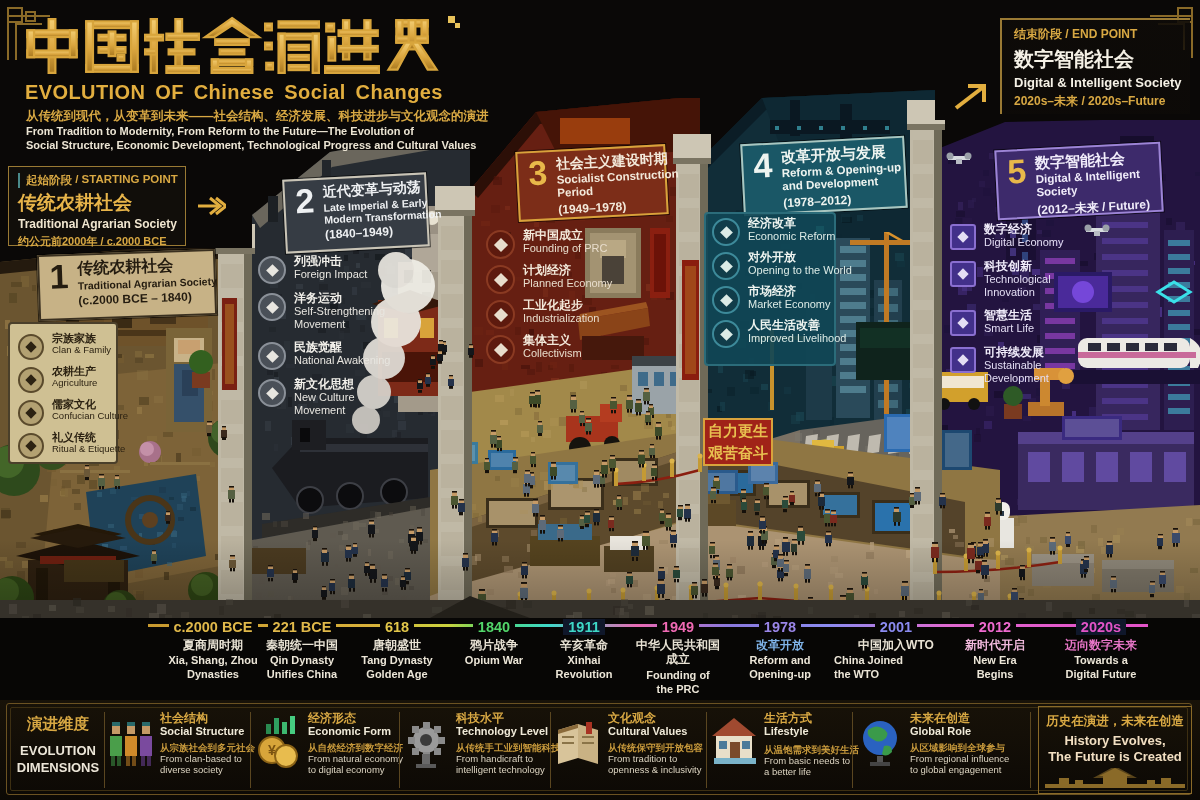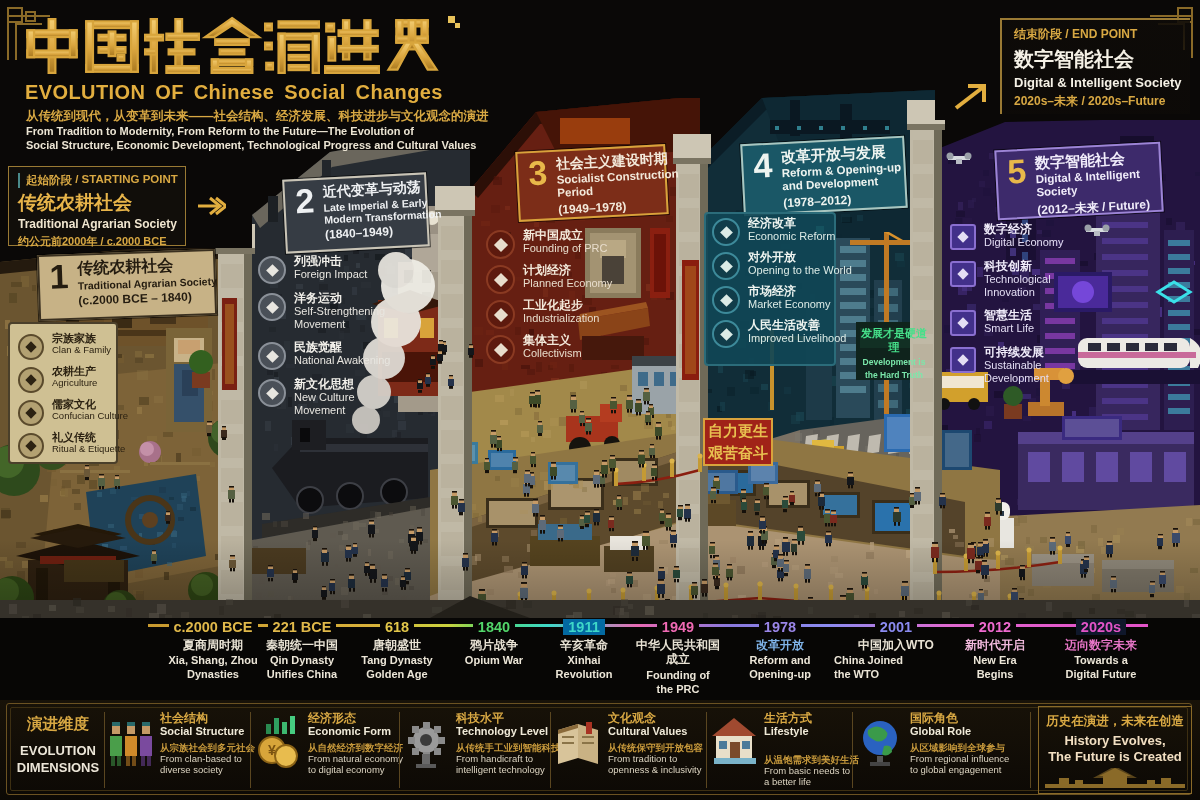--- a/index.html
+++ b/index.html
@@ -2574,21 +2574,20 @@
     </div>
     <div class="abs" style="left:950px;top:347px;width:22px;height:22px;background:#42308a;border:2px solid #8a6fd0;border-radius:3px;display:flex;align-items:center;justify-content:center">
       <span style="width:8px;height:8px;background:#e4def4;transform:rotate(45deg)"></span>
     </div>
     <div class="abs" style="left:984px;top:345px;color:#f0ecfa">
       <div class="zh nw" style="font-size:12px;font-weight:bold;line-height:1.2">可持续发展</div>
       <div class="nw" style="font-size:11px;line-height:1.15;color:#e4def4">Sustainable</div>
       <div class="nw" style="font-size:11px;line-height:1.15;color:#e4def4">Development</div>
     </div>
     <div class="abs" style="left:703px;top:418px;width:70px;height:48px;background:#a02318;border:2px solid #d9a33c;box-sizing:border-box;text-align:center;color:#e8c050;font-weight:bold;font-size:15px;line-height:1.45"><span class="zh">自力更生</span><br><span class="zh">艰苦奋斗</span></div>
-    <div class="abs" style="left:858px;top:326px;width:72px;text-align:center;color:#46e08a;font-weight:bold;font-size:10px;line-height:1.3"><span class="zh" style="font-size:11px">发展才是硬道理</span><br><span style="color:#7ae8aa;font-size:8.5px">Development is<br>the Hard Truth</span></div>
     <svg class="abs" style="left:24px;top:16px" width="470" height="62" viewBox="0 0 470 62">
       <defs>
         <linearGradient id="vg" x1="0" y1="0" x2="0" y2="1">
           <stop offset="0" stop-color="#000" stop-opacity="0"></stop>
           <stop offset="1" stop-color="#000" stop-opacity="0.55"></stop>
         </linearGradient>
         <linearGradient id="gld" x1="0" y1="0" x2="0" y2="1">
           <stop offset="0" stop-color="#f3cd72"></stop>
           <stop offset="0.55" stop-color="#dba63f"></stop>
           <stop offset="1" stop-color="#a87820"></stop>
@@ -2712,21 +2711,21 @@
     <div class="abs" style="left:151px;top:654px;width:124px;text-align:center;font-size:11px;font-weight:bold;color:#ece6d8;line-height:1.25">Xia, Shang, Zhou<br>Dynasties</div>
     <div class="abs" style="left:247px;top:619px;width:110px;text-align:center;font-weight:bold;font-size:14.5px;color:#e0b84a"><span style="background:#070605;padding:0 5px">221 BCE</span></div>
     <div class="abs" style="left:240px;top:638px;width:124px;text-align:center;font-size:12px;font-weight:bold;color:#e8e2d4;line-height:1.2"><span class="zh">秦朝统一中国</span></div>
     <div class="abs" style="left:240px;top:654px;width:124px;text-align:center;font-size:11px;font-weight:bold;color:#ece6d8;line-height:1.25">Qin Dynasty<br>Unifies China</div>
     <div class="abs" style="left:342px;top:619px;width:110px;text-align:center;font-weight:bold;font-size:14.5px;color:#e3c74a"><span style="background:#070605;padding:0 5px">618</span></div>
     <div class="abs" style="left:335px;top:638px;width:124px;text-align:center;font-size:12px;font-weight:bold;color:#e8e2d4;line-height:1.2"><span class="zh">唐朝盛世</span></div>
     <div class="abs" style="left:335px;top:654px;width:124px;text-align:center;font-size:11px;font-weight:bold;color:#ece6d8;line-height:1.25">Tang Dynasty<br>Golden Age</div>
     <div class="abs" style="left:439px;top:619px;width:110px;text-align:center;font-weight:bold;font-size:14.5px;color:#52d66a"><span style="background:#070605;padding:0 5px">1840</span></div>
     <div class="abs" style="left:432px;top:638px;width:124px;text-align:center;font-size:12px;font-weight:bold;color:#e8e2d4;line-height:1.2"><span class="zh">鸦片战争</span></div>
     <div class="abs" style="left:432px;top:654px;width:124px;text-align:center;font-size:11px;font-weight:bold;color:#ece6d8;line-height:1.25">Opium War</div>
-    <div class="abs" style="left:529px;top:619px;width:110px;text-align:center;font-weight:bold;font-size:14.5px;color:#3ed8c8"><span style="background:#0369a1;padding:0 5px">1911</span></div>
+    <div class="abs" style="left:529px;top:619px;width:110px;text-align:center;font-weight:bold;font-size:14.5px;color:#3ed8c8"><span style="background:#0f172a;padding:0 5px">1911</span></div>
     <div class="abs" style="left:522px;top:638px;width:124px;text-align:center;font-size:12px;font-weight:bold;color:#e8e2d4;line-height:1.2"><span class="zh">辛亥革命</span></div>
     <div class="abs" style="left:522px;top:654px;width:124px;text-align:center;font-size:11px;font-weight:bold;color:#ece6d8;line-height:1.25">Xinhai<br>Revolution</div>
     <div class="abs" style="left:623px;top:619px;width:110px;text-align:center;font-weight:bold;font-size:14.5px;color:#f06ab4"><span style="background:#070605;padding:0 5px">1949</span></div>
     <div class="abs" style="left:616px;top:638px;width:124px;text-align:center;font-size:12px;font-weight:bold;color:#e8e2d4;line-height:1.2"><span class="zh">中华人民共和国</span><br><span class="zh">成立</span></div>
     <div class="abs" style="left:616px;top:669px;width:124px;text-align:center;font-size:11px;font-weight:bold;color:#ece6d8;line-height:1.25">Founding of<br>the PRC</div>
     <div class="abs" style="left:725px;top:619px;width:110px;text-align:center;font-weight:bold;font-size:14.5px;color:#9a86e8"><span style="background:#070605;padding:0 5px">1978</span></div>
     <div class="abs" style="left:718px;top:638px;width:124px;text-align:center;font-size:12px;font-weight:bold;color:#7fb3e8;line-height:1.2"><span class="zh">改革开放</span></div>
     <div class="abs" style="left:718px;top:654px;width:124px;text-align:center;font-size:11px;font-weight:bold;color:#ece6d8;line-height:1.25">Reform and<br>Opening-up</div>
     <div class="abs" style="left:841px;top:619px;width:110px;text-align:center;font-weight:bold;font-size:14.5px;color:#8b8bf0"><span style="background:#070605;padding:0 5px">2001</span></div>
     <div class="abs" style="left:834px;top:638px;width:124px;text-align:center;font-size:12px;font-weight:bold;color:#e8e2d4;line-height:1.2"><span class="zh">中国加入WTO</span></div>
@@ -2822,32 +2821,32 @@
       <polygon points="22,4 44,22 0,22" fill="#a04a30"></polygon>
       <rect x="4" y="22" width="36" height="22" fill="#e8dfc9"></rect>
       <rect x="18" y="28" width="10" height="16" fill="#7a4a2a"></rect>
       <rect x="7" y="27" width="8" height="8" fill="#4a7a9a"></rect>
       <rect x="30" y="27" width="8" height="8" fill="#4a7a9a"></rect>
       <rect x="2" y="44" width="42" height="6" fill="#7ab3c9"></rect>
     </svg>
     <div class="abs" style="left:764px;top:711px;width:94px;line-height:1.2">
       <div class="zh nw" style="font-size:12px;font-weight:bold;color:#d8a843">生活方式</div>
       <div class="nw" style="font-size:11px;font-weight:bold;color:#f0ead8">Lifestyle</div>
-      <div class="zh nw" style="font-size:9.5px;font-weight:bold;color:#c89a3c;margin-top:15px">从温饱需求到美好生活</div>
+      <div class="zh nw" style="font-size:9.5px;font-weight:bold;color:#c89a3c;margin-top:5px">从温饱需求到美好生活</div>
       <div class="nw" style="font-size:9.5px;color:#ddd5c2;line-height:1.18">From basic needs to<br>a better life</div>
     </div>
     <svg class="abs" style="left:858px;top:714px" width="46" height="56" viewBox="0 0 46 56">
       <circle cx="22" cy="24" r="17" fill="#2a62c0"></circle>
       <path d="M10 16 q8 -6 14 -2 q8 4 4 10 q-6 6 -12 2 q-8 -4 -6 -10z" fill="#3a9a4a"></path>
       <path d="M26 32 q8 -2 8 6 q-6 6 -10 2z" fill="#3a9a4a"></path>
       <rect x="19" y="42" width="6" height="6" fill="#555"></rect>
       <rect x="12" y="48" width="20" height="4" fill="#444"></rect>
     </svg>
     <div class="abs" style="left:910px;top:711px;width:94px;line-height:1.2">
-      <div class="zh nw" style="font-size:12px;font-weight:bold;color:#d8a843">国际角色</div>
+      <div class="zh nw" style="font-size:12px;font-weight:bold;color:#d8a843">未来在创造</div>
       <div class="nw" style="font-size:11px;font-weight:bold;color:#f0ead8">Global Role</div>
       <div class="zh nw" style="font-size:9.5px;font-weight:bold;color:#c89a3c;margin-top:3px">从区域影响到全球参与</div>
       <div class="nw" style="font-size:9.5px;color:#ddd5c2;line-height:1.18">From regional influence<br>to global engagement</div>
     </div>
     <div class="abs" style="left:104px;top:712px;width:1px;height:76px;background:#5a4620"></div>
     <div class="abs" style="left:250px;top:712px;width:1px;height:76px;background:#5a4620"></div>
     <div class="abs" style="left:399px;top:712px;width:1px;height:76px;background:#5a4620"></div>
     <div class="abs" style="left:550px;top:712px;width:1px;height:76px;background:#5a4620"></div>
     <div class="abs" style="left:706px;top:712px;width:1px;height:76px;background:#5a4620"></div>
     <div class="abs" style="left:852px;top:712px;width:1px;height:76px;background:#5a4620"></div>

